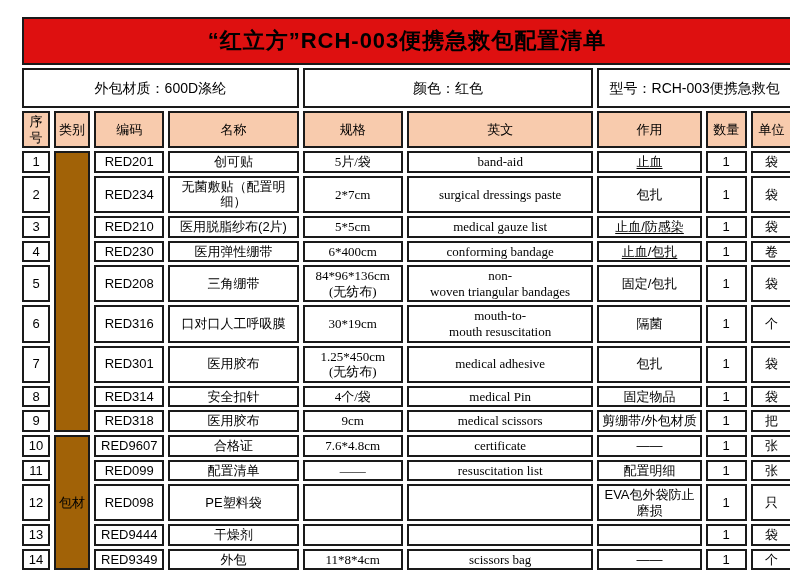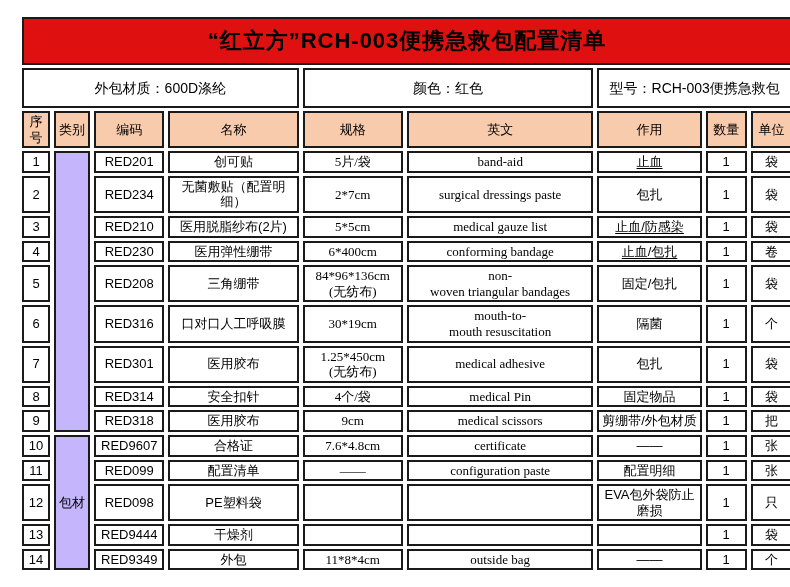--- a/index.html
+++ b/index.html
@@ -41,21 +41,21 @@
     font-size:14px;
   }
   th.colhead{
     background:var(--header-bg,#F8CBAD);
     font-weight:400;
     height:20px;
     padding:1px 0;
   }
   td.pre{white-space:pre-line;font-family:Liberation Serif, serif;}
   td.u{text-decoration:underline;text-underline-offset:2px;}
-  td.cat{background:#c4b5fd;}
+  td.cat{background:#a16207;}
 </style>
 </head>
 <body>
 
 <table class="sheet">
   <colgroup>
     <col style="width:28px">
       <col style="width:36px">
       <col style="width:70px">
     <col style="width:130px">
@@ -189,21 +189,21 @@
     <td class="pre">certificate</td>
     <td>——</td>
     <td>1</td>
     <td>张</td>
   </tr>
       <tr>
     <td>11</td>
     <td>RED099</td>
     <td>配置清单</td>
     <td class="pre">——</td>
-    <td class="pre">configuration paste</td>
+    <td class="pre">resuscitation list</td>
     <td>配置明细</td>
     <td>1</td>
     <td>张</td>
   </tr>
       <tr>
     <td>12</td>
     <td>RED098</td>
     <td>PE塑料袋</td>
     <td class="pre"></td>
     <td class="pre"></td>
@@ -219,19 +219,19 @@
     <td class="pre"></td>
     <td></td>
     <td>1</td>
     <td>袋</td>
   </tr>
       <tr>
     <td>14</td>
     <td>RED9349</td>
     <td>外包</td>
     <td class="pre">11*8*4cm</td>
-    <td class="pre">outside bag</td>
+    <td class="pre">scissors bag</td>
     <td>——</td>
     <td>1</td>
     <td>个</td>
   </tr>
     </tbody>
 </table>
 
 </body></html>

